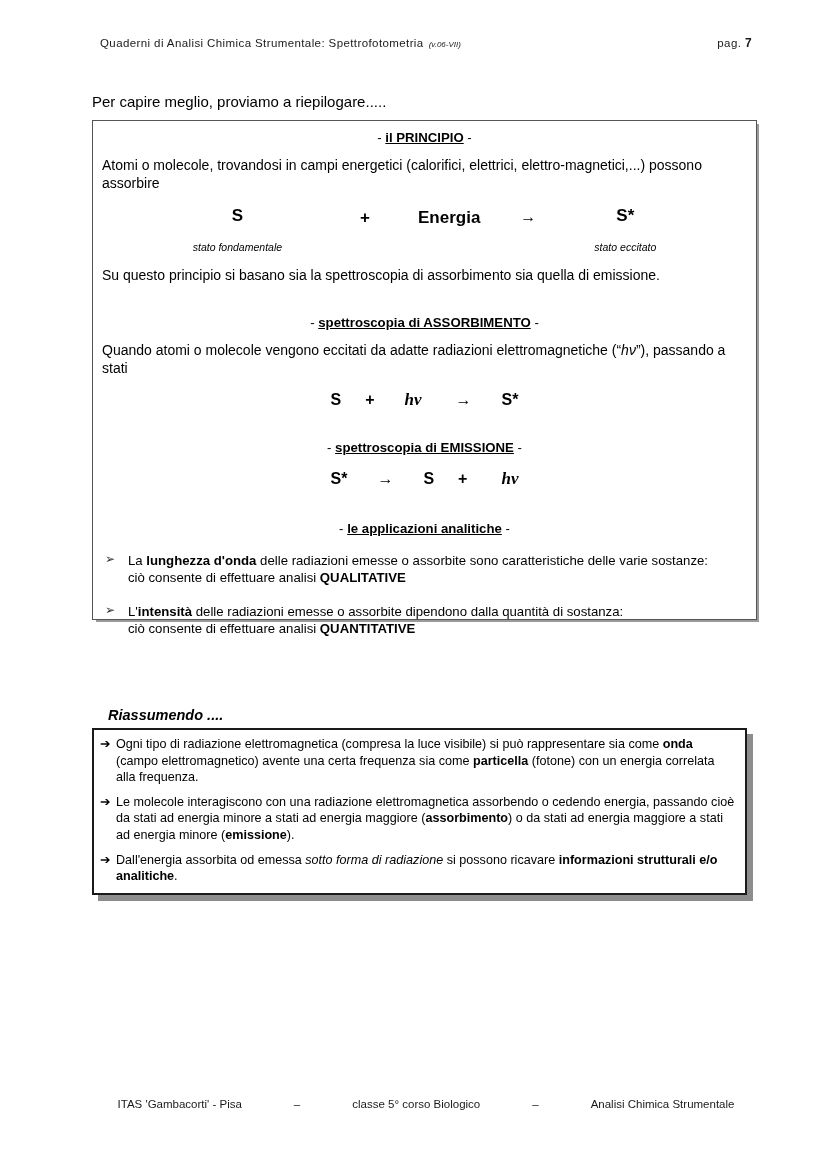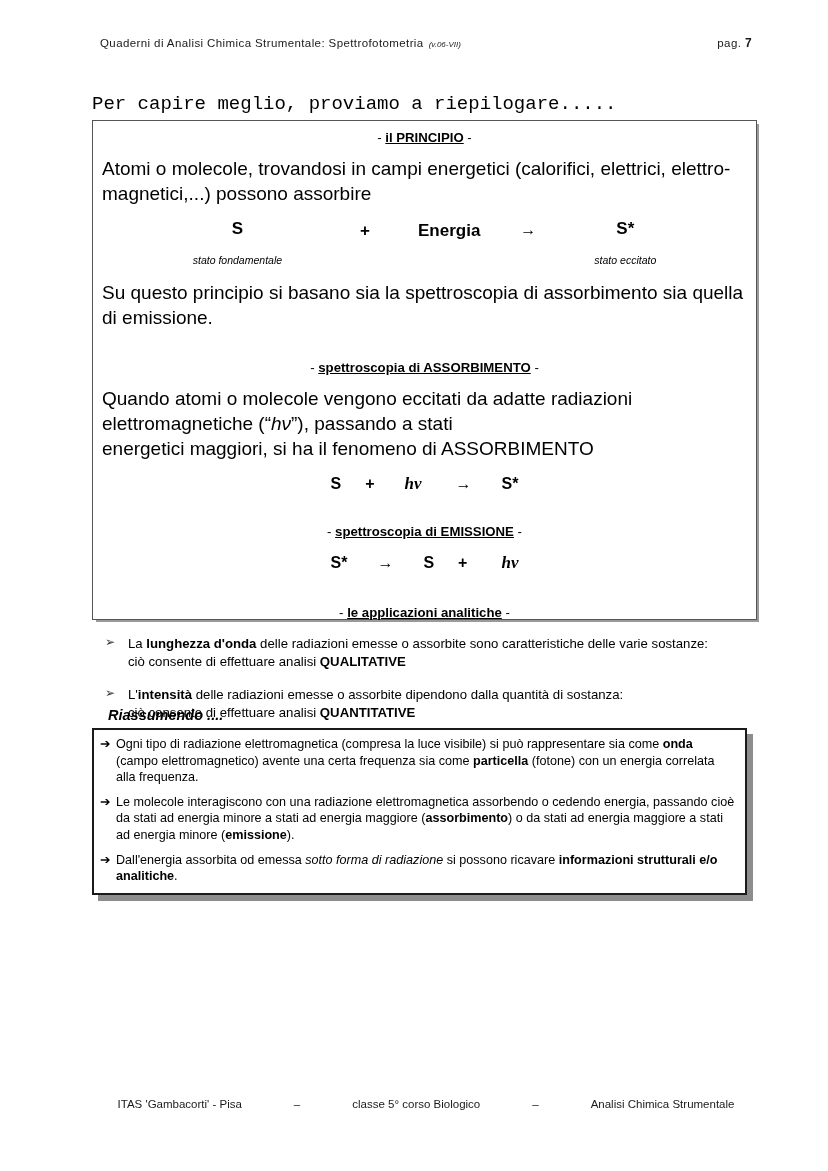--- a/index.html
+++ b/index.html
@@ -43,22 +43,21 @@
     letter-spacing: 0;
   }
   .header-page { font-size: 11.5px; white-space: nowrap; }
   .header-page b { font-size: 12px; }
 
   
   .intro {
     position: absolute;
     left: 80px;
     top: 93px;
-    font-size: 19px;
-    font-family: Liberation Mono, monospace;
+    font-size: 15px;
   }
 
   
   .main-box {
     position: absolute;
     left: 80px;
     top: 120px;
     width: 665px;
     height: 500px;
     border: 1px solid #555555;
@@ -72,21 +71,21 @@
     text-align: center;
     font-size: 13.2px;
     margin: 0;
     line-height: 1.35;
   }
   .sec-title .u {
     font-weight: bold;
     text-decoration: underline;
   }
   .para {
-    font-size: 19px;
+    font-size: 14px;
     line-height: 1.33;
     margin: 9px 0 0 0;
   }
   .it { font-style: italic; }
   .bd { font-weight: bold; }
 
   
   .eq-main {
     display: flex;
     align-items: flex-start;
@@ -255,21 +254,20 @@
       </div>
 
       <p class="para" style="margin-top:13px">Su questo principio si basano sia la spettroscopia di assorbimento  sia quella di emissione.</p>
 
       <p class="sec-title" style="margin-top:29px">
         <span>- </span><span class="u">spettroscopia di ASSORBIMENTO</span><span> -</span>
       </p>
 
       <p class="para">
         <span>Quando atomi o molecole vengono eccitati da adatte radiazioni elettromagnetiche (“</span><i class="it">hν</i><span>”), passando a stati</span><br>
-        <span>energetici maggiori, si ha il  fenomeno di ASSORBIMENTO</span>
       </p>
 
       <div class="eq-line">
         <span>S</span>
         <span class="g1"></span>
         <span>+</span>
         <span class="g2"></span>
         <span class="hv">hν</span>
         <span class="g3"></span>
         <span class="arrow">→</span>

